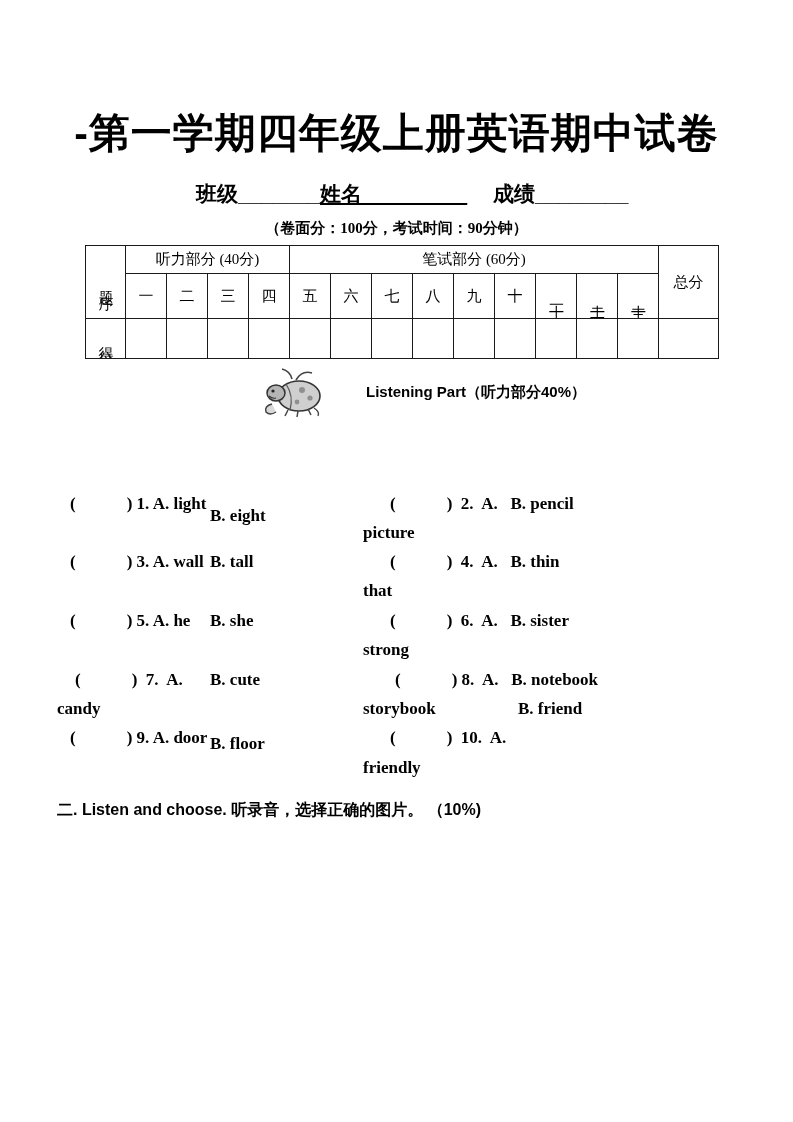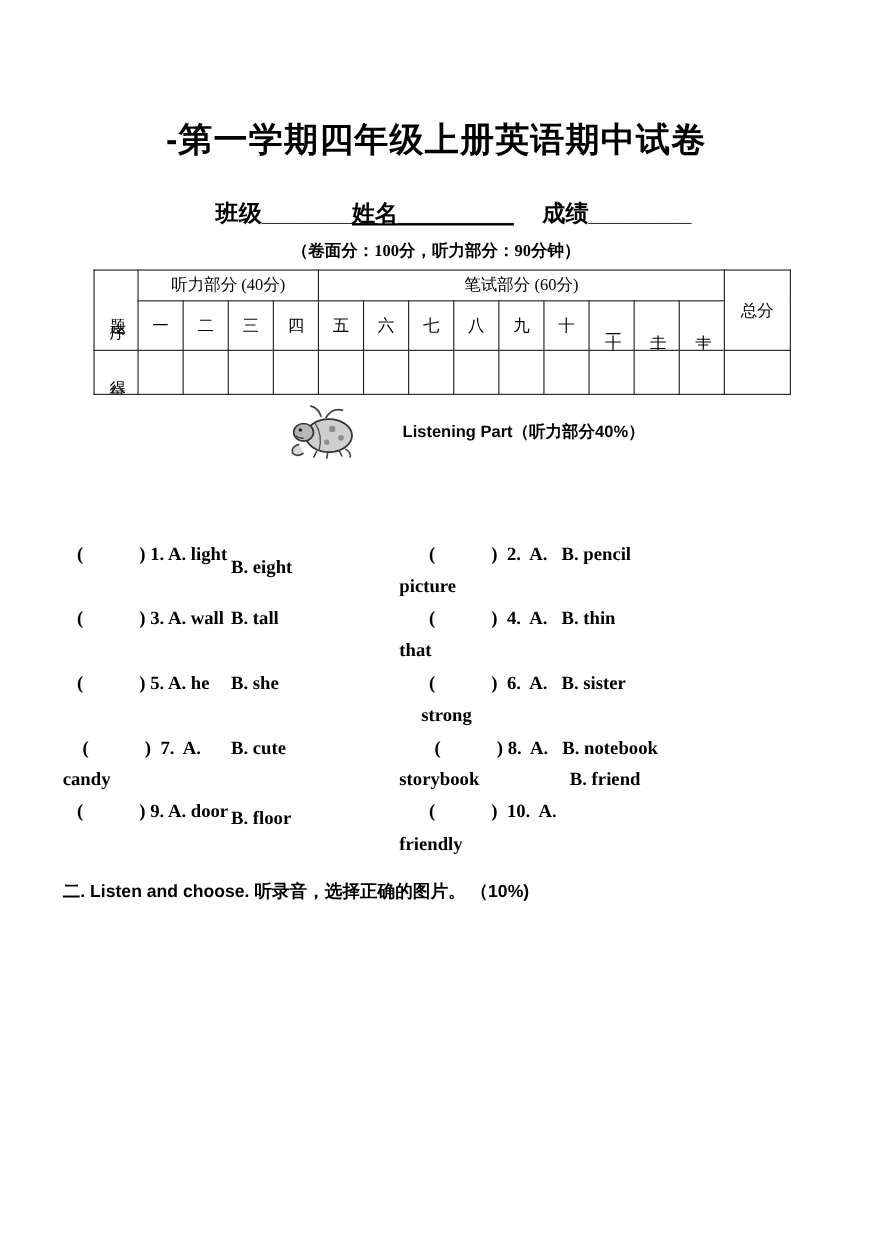--- a/index.html
+++ b/index.html
@@ -8,21 +8,21 @@
     width:793px; height:1122px;
     background:#ffffff;
     color:#000;
     font-family:"Liberation Serif", serif;
     overflow:hidden;
   }
   .exam-title {
     position:absolute; top:106px; left:0; width:100%;
     text-align:center;
     font-family:"Liberation Sans", sans-serif;
-    font-weight:bold; font-size:31px; letter-spacing:1px;
+    font-weight:bold; font-size:41px; letter-spacing:1px;
     white-space:pre;
   }
   .info-row { position:absolute; top:180px; left:0; width:100%;
     font-family:"Liberation Sans", sans-serif;
     font-weight:bold; font-size:21px; }
   .info-field { position:absolute; white-space:pre; }
   .info-field.f1 { left:180px;margin-left:16px; }
   .info-field.f2 { left:320px;text-decoration:underline; }
   .info-field.f3 { left:493px; }
   .exam-note {
@@ -80,21 +80,21 @@
 <div class="page">
 
   <div class="exam-title">-第一学期四年级上册英语期中试卷</div>
 
   <div class="info-row">
     <span class="info-field f1"><span>班级</span><span>_________</span></span>
     <span class="info-field f2"><span>姓名</span><span>_________</span></span>
     <span class="info-field f3"><span>成绩</span><span>________</span></span>
   </div>
 
-  <div class="exam-note">（卷面分：100分，听力部分：90分钟）</div>
+  <div class="exam-note">（卷面分：100分，考试时间：90分钟）</div>
 
   <table class="score-table">
     <colgroup>
       <col class="col-corner">
       <col class="col-num">
         <col class="col-num">
         <col class="col-num">
         <col class="col-num">
       <col class="col-num">
         <col class="col-num">
@@ -175,21 +175,21 @@
   <span class="qseg" style="left:363px; top:523px;">picture</span>
 
   <span class="qseg" style="left:70px;  top:552px;">(            ) 3. A. wall</span>
   <span class="qseg" style="left:210px; top:552px;">B. tall</span>
   <span class="qseg" style="left:390px; top:552px;">(            )  4.  A.   B. thin</span>
   <span class="qseg" style="left:363px; top:581px;">that</span>
 
   <span class="qseg" style="left:70px;  top:611px;">(            ) 5. A. he</span>
   <span class="qseg" style="left:210px; top:611px;">B. she</span>
   <span class="qseg" style="left:390px; top:611px;">(            )  6.  A.   B. sister</span>
-  <span class="qseg" style="left:363px; top:640px;margin-left:20px;">strong</span>
+  <span class="qseg" style="left:363px; top:640px;">strong</span>
 
   <span class="qseg" style="left:75px;  top:670px;">(            )  7.  A.</span>
   <span class="qseg" style="left:210px; top:670px;">B. cute</span>
   <span class="qseg" style="left:395px; top:670px;">(            ) 8.  A.   B. notebook</span>
 
   <span class="qseg" style="left:57px;  top:699px;">candy</span>
   <span class="qseg" style="left:210px; top:699px;margin-top:35px;">B. floor</span>
   <span class="qseg" style="left:363px; top:699px;">storybook</span>
   <span class="qseg" style="left:518px; top:699px;">B. friend</span>
 

